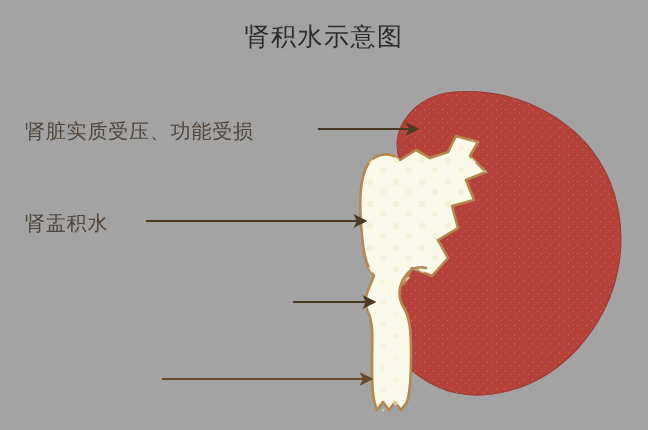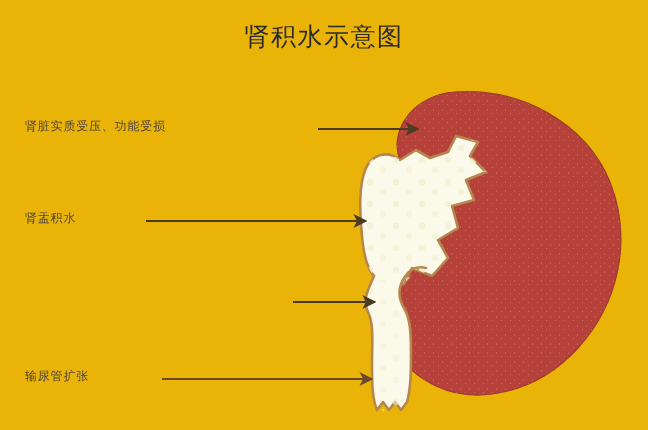--- a/index.html
+++ b/index.html
@@ -13,37 +13,37 @@
     position: relative;
     overflow: hidden;
     font-family: "Liberation Sans", "DejaVu Sans", sans-serif;
   }
   #diagram-root {
     position: absolute;
     left: 0;
     top: 0;
     width: 648px;
     height: 430px;
-    background: #eab308;
+    background: #a3a3a3;
   }
   #page-title {
     position: absolute;
     left: 0;
     top: 20px;
     width: 648px;
     text-align: center;
     font-size: 25px;
     letter-spacing: 1.5px;
     color: #2b2b2b;
     font-family: "Liberation Sans", "DejaVu Sans", sans-serif;
     font-weight: 400;
   }
   .callout-label {
     position: absolute;
-    font-size: 12px;
+    font-size: 20px;
     letter-spacing: 0.8px;
     color: #4f453c;
     white-space: nowrap;
     font-family: "Liberation Sans", "DejaVu Sans", sans-serif;
     font-weight: 400;
   }
   #label-1 { left: 25px; top: 118px; }
   #label-2 { left: 25px; top: 210px; }
   #label-3 { left: 25px; top: 291px; }
   #label-4 { left: 25px; top: 368px; }
@@ -230,15 +230,14 @@
     <g>
       <line x1="293" y1="302" x2="375" y2="302" stroke="#4a3b22" stroke-width="2" marker-end="url(#arrowhead-dark)"></line>
     </g>
     <g>
       <line x1="162" y1="379" x2="372" y2="379" stroke="#6b4a2a" stroke-width="2" marker-end="url(#arrowhead-brown)"></line>
     </g>
   </svg>
 
   <div class="callout-label" id="label-1">肾脏实质受压、功能受损</div>
   <div class="callout-label" id="label-2">肾盂积水</div>
-  <div class="callout-label" id="label-4">输尿管扩张</div>
 
 </div>
 
 </body></html>

